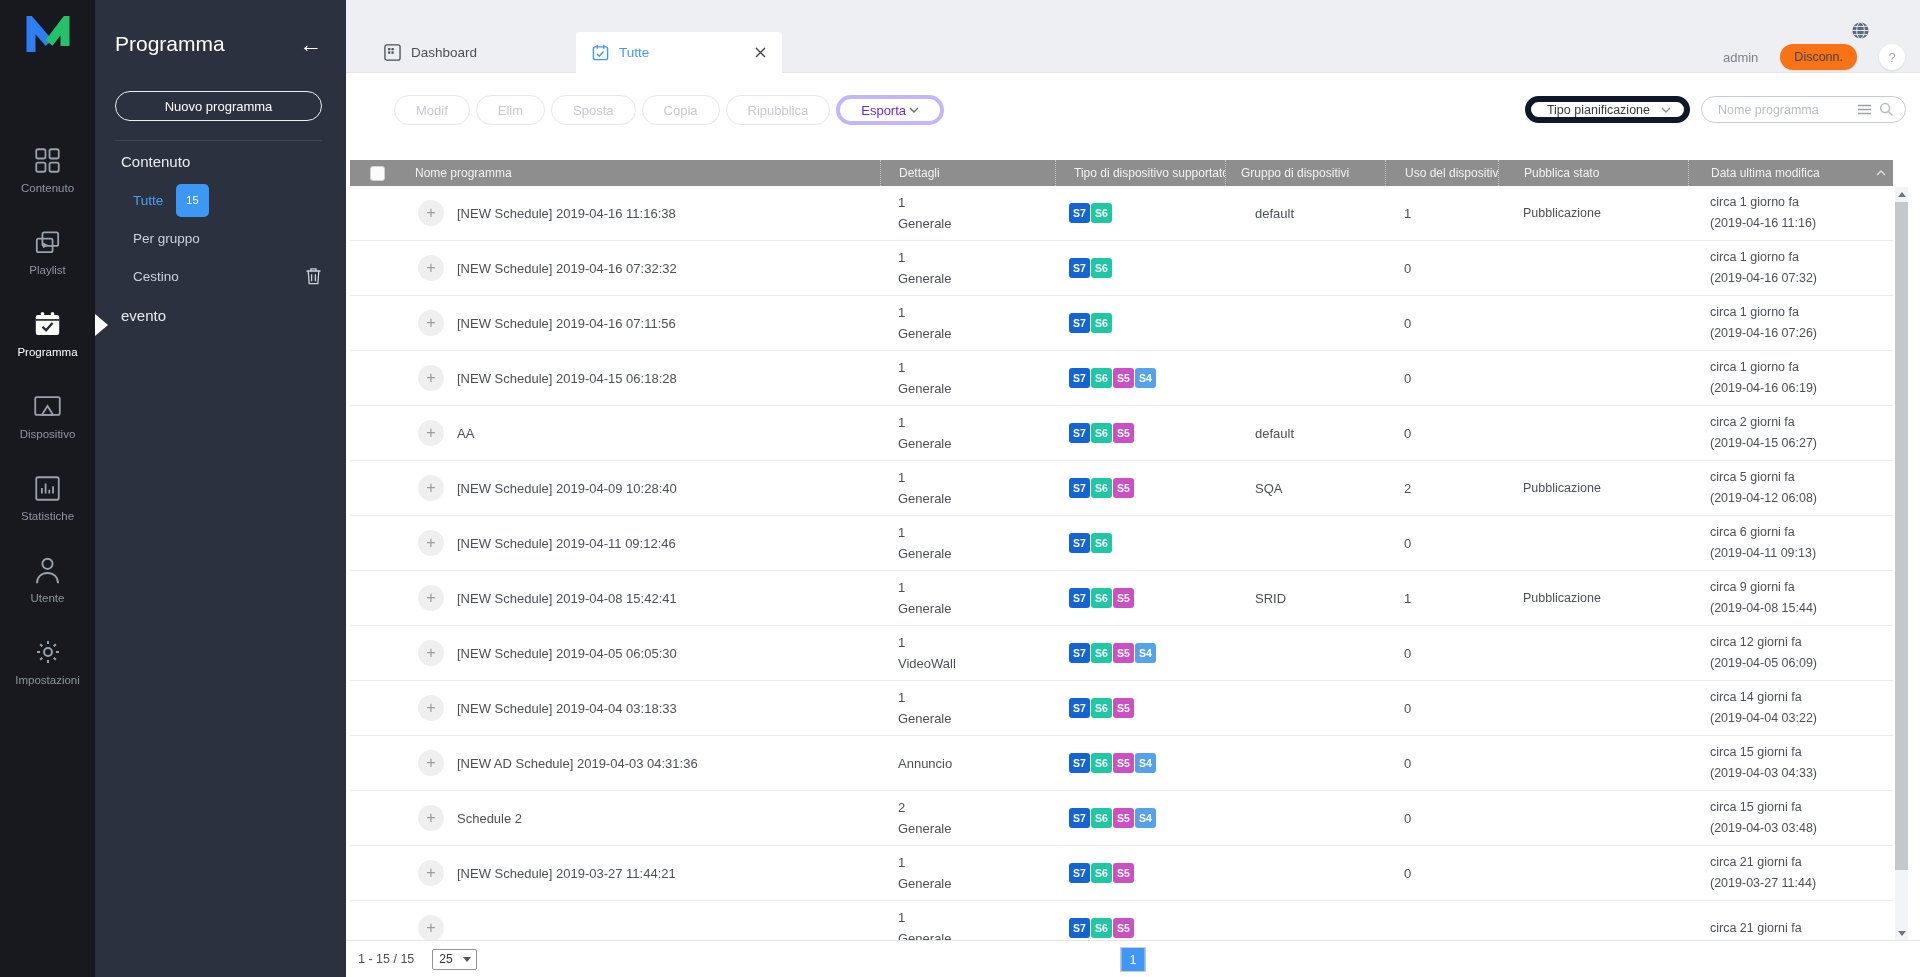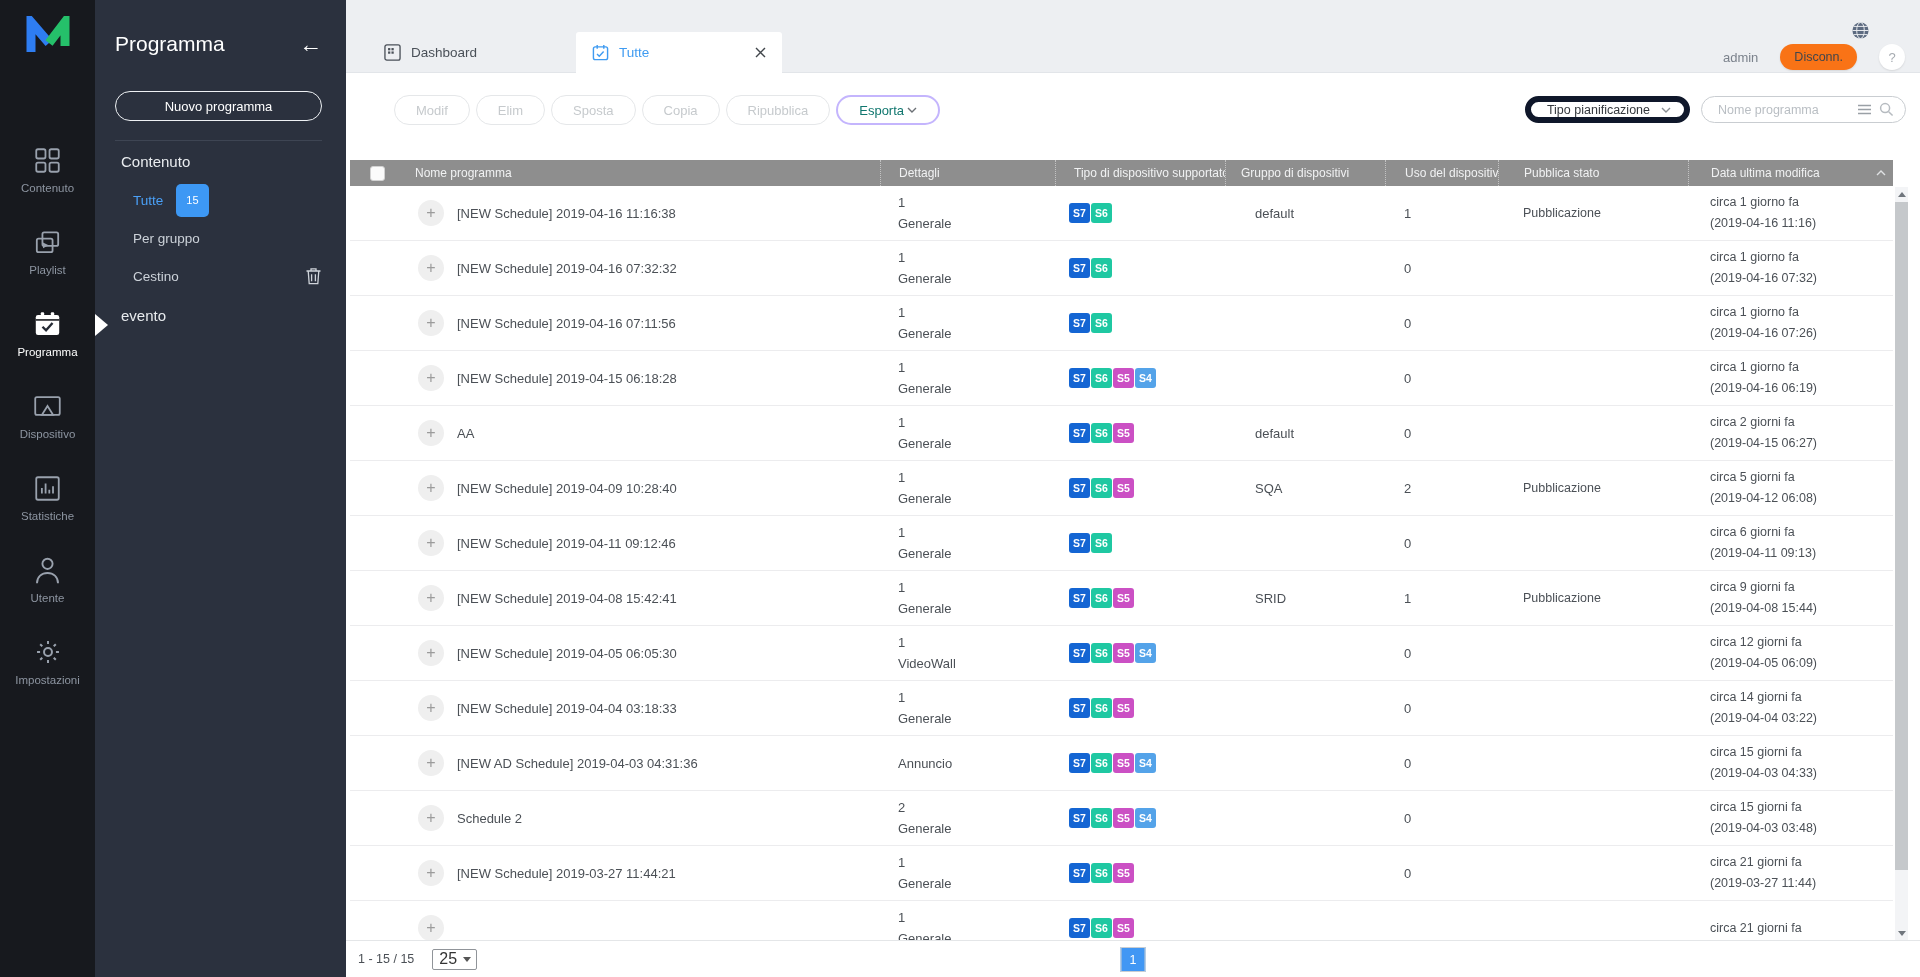--- a/index.html
+++ b/index.html
@@ -48,21 +48,21 @@
   .btn-logout{height:26px;background:#f97316;border-radius:13px;padding:0 14px;font-size:12.5px;color:#41464c;
     display:flex;align-items:center;cursor:pointer;box-shadow:0 1px 2px rgba(0,0,0,.10)}
   .btn-help{width:26px;height:26px;background:#fff;border-radius:50%;display:flex;align-items:center;
     justify-content:center;font-size:13px;color:#a6abb1;cursor:pointer;box-shadow:0 1px 2px rgba(0,0,0,.10)}
 
   
   .toolbar{position:relative;height:30px;margin-top:22px;padding-left:48px;display:flex;align-items:center}
   .pill{height:30px;border-radius:15px;padding:0 21px;font-size:13px;display:flex;align-items:center;
     justify-content:center;margin-right:6px;background:#fff;white-space:nowrap}
   .pill.disabled{border:1px solid #e5e7e9;color:#c6cacd;cursor:default}
-  .pill.export{border:2px solid #c4b5fd;color:#0f766e;gap:3px;cursor:pointer}
+  .pill.export{border:4px solid #c4b5fd;color:#6d28d9;gap:3px;cursor:pointer}
   .right-filters{position:absolute;right:14px;top:1px;display:flex;gap:11px;align-items:center}
   .select-pill{height:27px;border:6px solid #0f172a;border-radius:14px;padding:0 13px 0 16px;
     display:flex;align-items:center;gap:11px;font-size:12.5px;color:#33373c;cursor:pointer;background:#fff}
   .search-pill{width:205px;height:27px;border:1px solid #c9cdd1;border-radius:14px;display:flex;
     align-items:center;gap:8px;padding:0 11px 0 16px;background:#fff}
   .search-pill input{border:0;outline:0;flex:1;min-width:0;font-size:12.5px;color:#333;font-family:inherit;background:transparent}
   .search-pill input::placeholder{color:#b9bec3}
 
   
   .tgrid{display:grid;grid-template-columns:55px 475px 175px 170px 160px 113px 190px 1fr}
@@ -98,21 +98,21 @@
   .sb-arrow.up{top:0}
   .sb-arrow.down{bottom:0}
   .tri-up{width:0;height:0;border-left:4px solid transparent;border-right:4px solid transparent;border-bottom:5px solid #70767d}
   .tri-down{width:0;height:0;border-left:4px solid transparent;border-right:4px solid transparent;border-top:5px solid #70767d}
   .sb-thumb{position:absolute;top:15px;left:0;width:13px;height:668px;background:#c5c8cb;cursor:grab}
 
   
   .footer{position:absolute;left:0;bottom:0;width:100%;height:37px;background:#fff;border-top:1px solid #e4e6e8;
     display:flex;align-items:center;padding-left:12px;font-size:12.5px;color:#4b5056}
   .page-size{margin-left:18px;width:45px;height:21px;border:1px solid #909499;border-radius:2px;background:#fff;
-    display:flex;align-items:center;justify-content:space-between;padding:0 5px 0 6px;font-size:16px;color:#333;cursor:pointer}
+    display:flex;align-items:center;justify-content:space-between;padding:0 5px 0 6px;font-size:12px;color:#333;cursor:pointer}
   .ps-caret{width:0;height:0;border-left:4px solid transparent;border-right:4px solid transparent;border-top:5px solid #555}
   .pager{position:absolute;left:50%;transform:translateX(-50%);top:6px}
   .page-btn{width:25px;height:25px;background:#4197f4;border:1px solid #c9cdd1;color:#fff;font-size:12.5px;
     display:flex;align-items:center;justify-content:center;cursor:pointer}
 </style>
 </head>
 <body>
 
 <div class="app">
 

